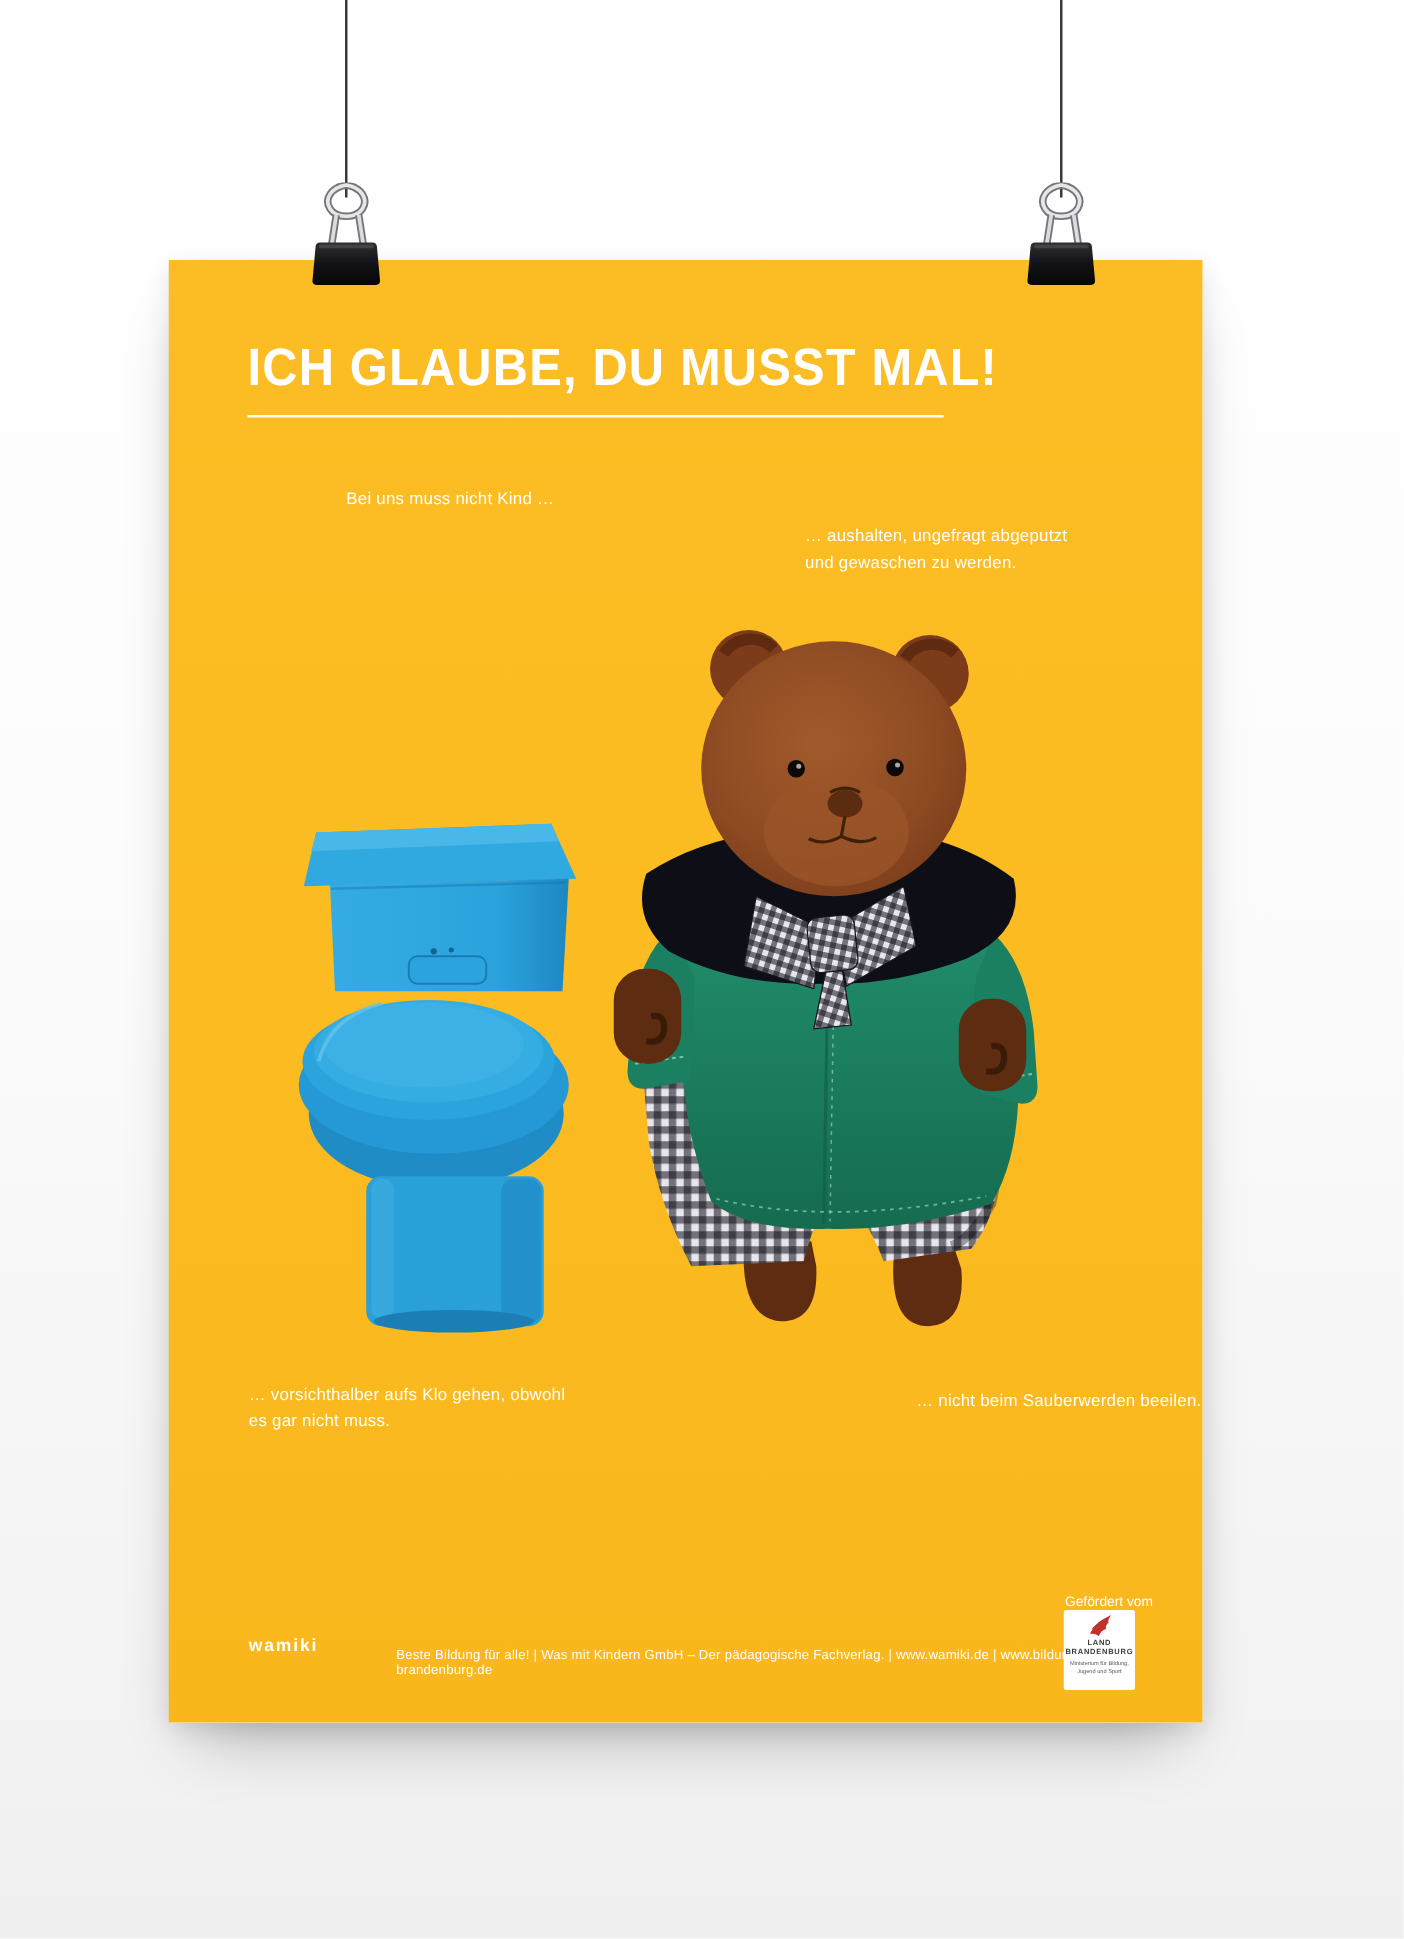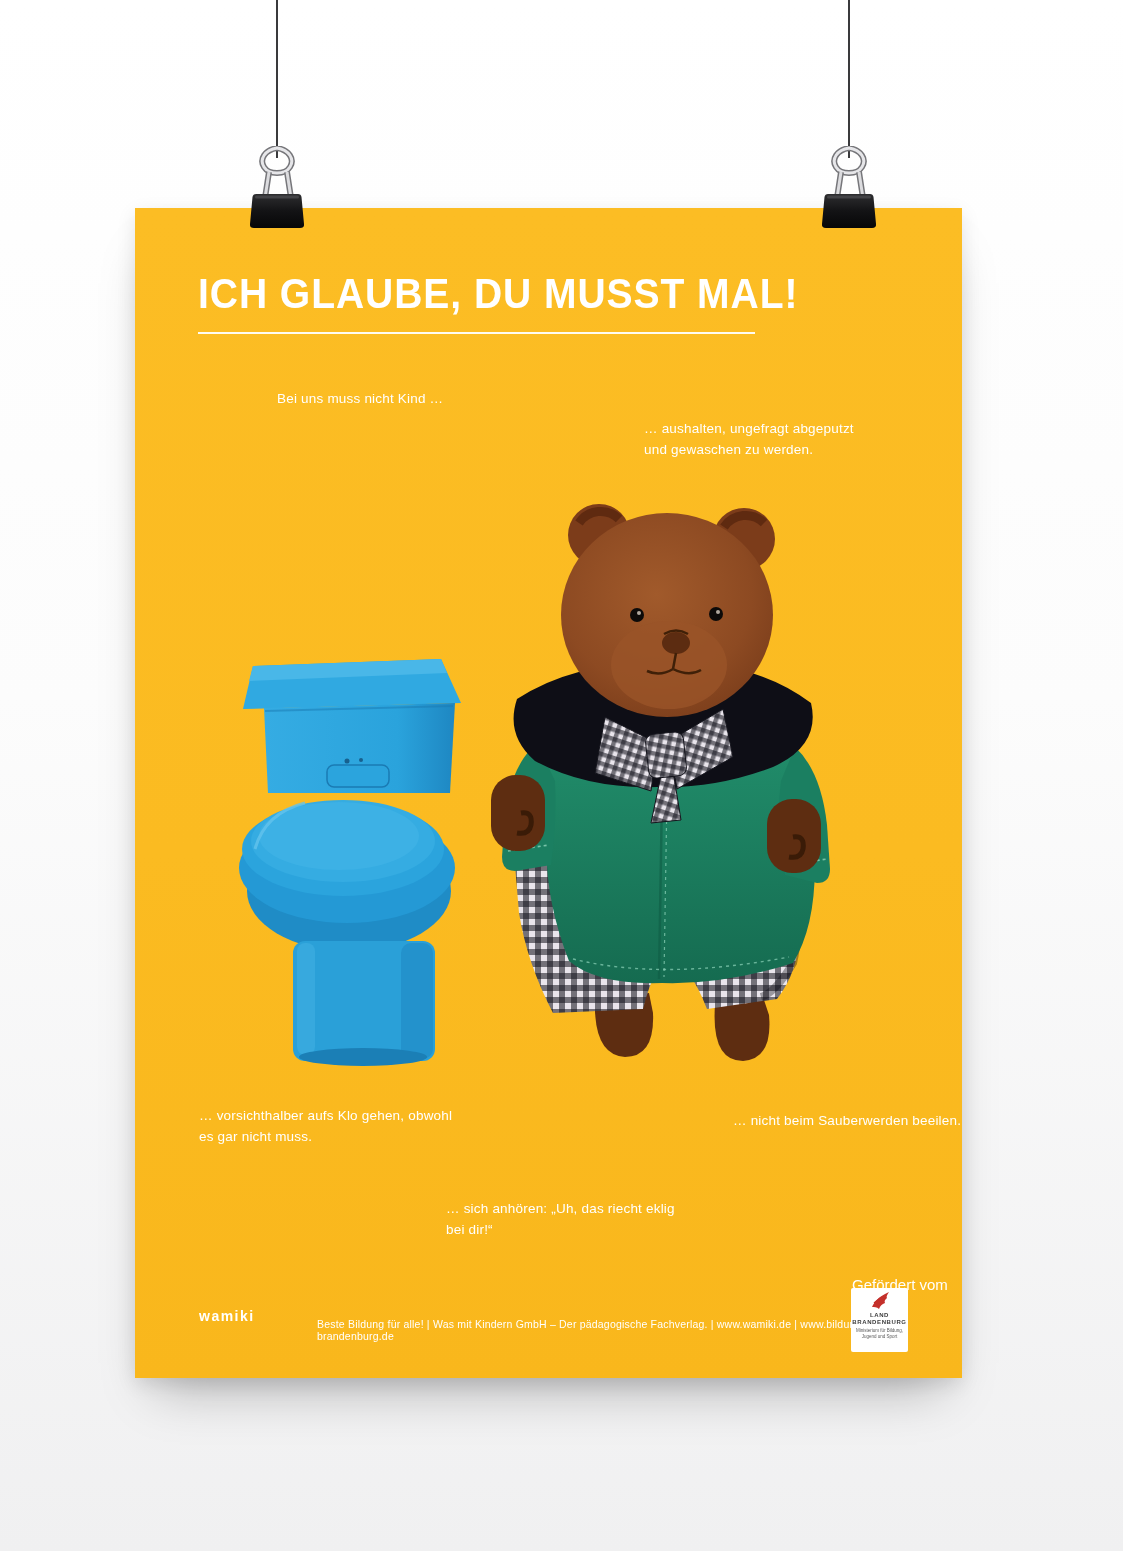--- a/index.html
+++ b/index.html
@@ -49,21 +49,21 @@
   #bear{position:absolute;left:340px;top:285px;width:375px;height:575px;}
   
   .wamiki{
     position:absolute;left:64px;top:1100px;color:#fff;
     font-size:14px;font-weight:bold;letter-spacing:1.5px;
   }
   .credits{
     position:absolute;left:182px;top:1110px;color:#fff;
     font-size:10.5px;letter-spacing:.2px;
   }
-  .funding-label{position:absolute;left:717px;top:1068px;color:#fff;font-size:15px;}
+  .funding-label{position:absolute;left:717px;top:1068px;color:#fff;font-size:11px;}
   .funding-box{
     position:absolute;left:716px;top:1080px;width:57px;height:64px;
     background:#fff;border-radius:2px;
     display:flex;flex-direction:column;align-items:center;
     box-sizing:border-box;padding-top:3px;
   }
   .funding-land{
     color:#3c3c3c;font-size:6px;font-weight:bold;letter-spacing:.6px;
     line-height:7px;text-align:center;margin-top:1px;
   }
@@ -109,22 +109,20 @@
 
     <div class="poster-title">ICH GLAUBE, DU MUSST MAL!</div>
     <div class="title-rule"></div>
 
     <div id="note-intro" class="note">Bei uns muss nicht Kind …</div>
     <div id="note-aushalten" class="note">… aushalten, ungefragt abgeputzt
 und gewaschen zu werden.</div>
     <div id="note-klo" class="note">… vorsichthalber aufs Klo gehen, obwohl
 es gar nicht muss.</div>
     <div id="note-sauberwerden" class="note">… nicht beim Sauberwerden beeilen.</div>
-    <div id="note-anhoeren" class="note">… sich anhören: „Uh, das riecht eklig
-bei dir!“</div>
 
     <svg id="toilet" viewBox="0 0 240 415">
       <defs>
         <linearGradient id="tBody" x1="0" y1="0" x2="1" y2="0">
           <stop offset="0" stop-color="#35ace3"></stop>
             <stop offset=".7" stop-color="#2aa3dc"></stop>
             <stop offset="1" stop-color="#1e87c2"></stop>
         </linearGradient>
       </defs>
 

